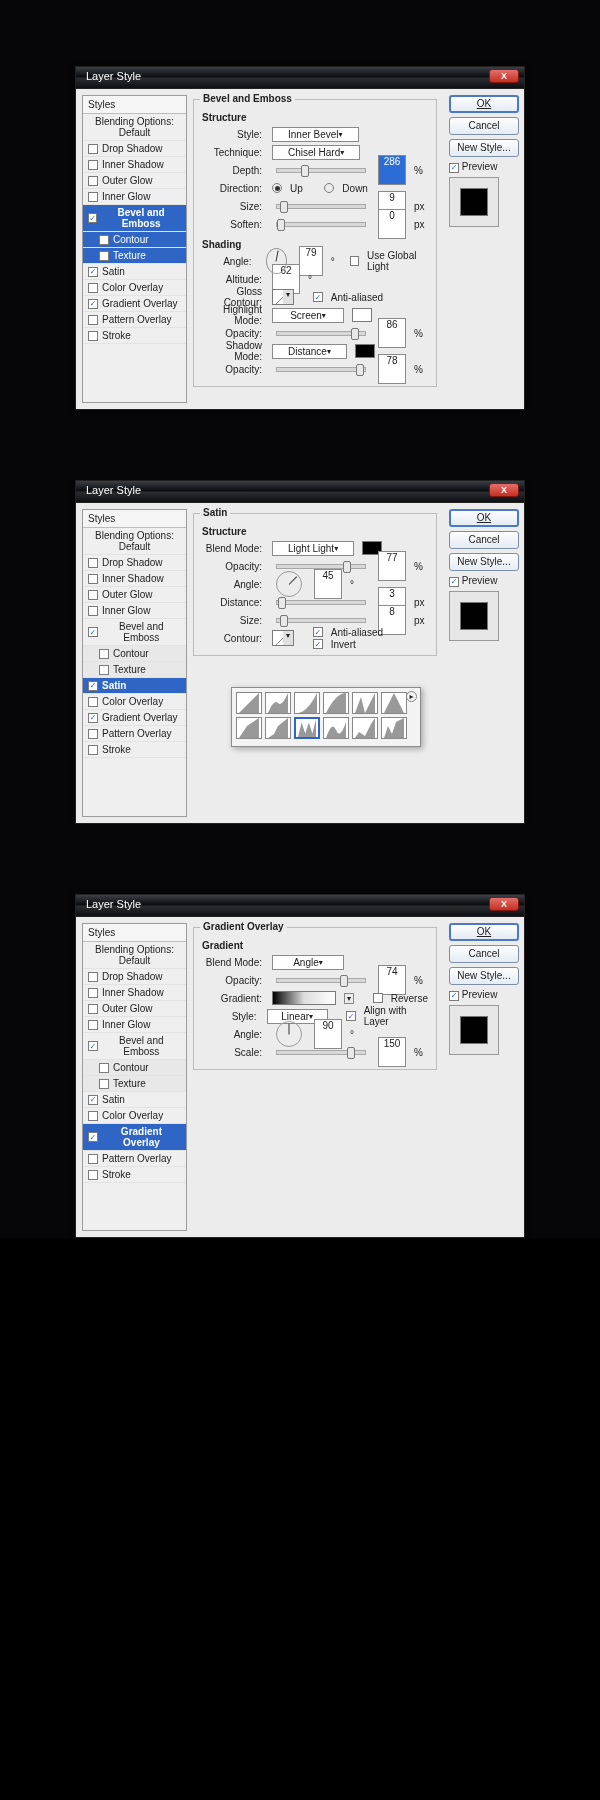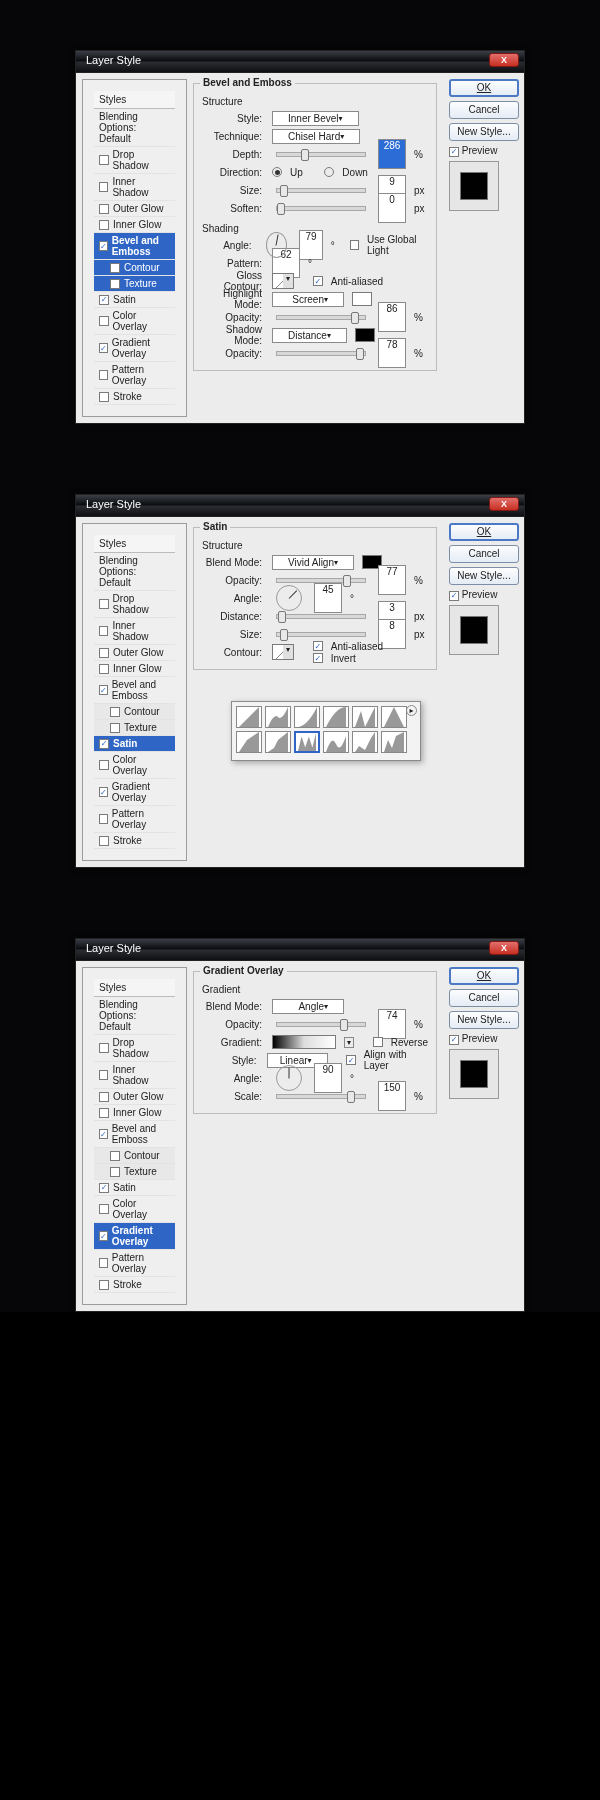--- a/index.html
+++ b/index.html
@@ -1,55 +1,55 @@
 <!DOCTYPE html>
 <html><head>
 <meta charset="utf-8">
 <style>
   * { box-sizing: border-box; font-family: "Segoe UI", Tahoma, sans-serif; }
   body { margin:0; background:#000; width:600px; }
   .page { width:600px; background:#060608; padding:50px 0 0 0; }
-  .dlg { width:450px; margin:0 auto 70px auto; background:#ececec; border:1px solid #222; position:relative; box-shadow:0 0 6px rgba(0,0,0,.4);}
+  .dlg { width:450px; margin:16px auto 70px auto; background:#ececec; border:1px solid #222; position:relative; box-shadow:0 0 6px rgba(0,0,0,.4);}
   .titlebar { height:22px; background:linear-gradient(#3b3f46,#0c0e12 45%,#2a2c31 55%,#0d0f13); border-bottom:1px solid #222; position:relative;}
   .title { position:absolute; left:10px; top:3px; font-size:11px; color:#fff;}
   .xbtn { position:absolute; right:5px; top:2px;width:30px;height:14px;background:linear-gradient(#e36f6b,#c72f22);border:1px solid #7f1912;border-radius:3px;display:flex;align-items:center;justify-content:center;color:#fff;font-size:9px;font-weight:bold;cursor:pointer;}
   .body { position:relative; display:flex; padding:6px; font-size:10px; color:#222; min-height:320px;}
-  .styles { width:105px; border:1px solid #9b9b9b; background:#efefef; padding:11px;}
+  .styles { width:105px; border:1px solid #9b9b9b; background:#efefef; padding:0;}
   .styles-h { padding:3px 5px; border-bottom:1px solid #bcbcbc; background:#f5f5f5;}
-  .st-item { display:flex;align-items:center; padding:2px 5px; border-bottom:1px solid #e3e3e3; gap:4px; cursor:pointer;}
+  .st-item { display:flex;align-items:center; padding:2px 5px; border-bottom:1px solid #e3e3e3; gap:4px; cursor:pointer;text-align:center;}
   .st-item.child { padding-left:16px; background:#e8e8e8;}
   .st-item.active { background:#2f66c5; color:#fff;}
   .cb { width:10px;height:10px; border:1px solid #7a7a7a; background:#fff; display:inline-flex;align-items:center;justify-content:center;font-size:8px;color:#2f66c5;}
   .cb.ck::after{content:"✓";}
   .mid { flex:1; padding:0 6px;}
   .grp { border:1px solid #bcbcbc; padding:6px 8px 8px 8px; margin:4px 0; position:relative;}
   .grp-t { position:absolute; top:-7px; left:6px; background:#ececec; padding:0 3px; font-weight:bold;}
   .row { display:flex; align-items:center; height:18px; gap:8px;}
   .lbl { width:62px; text-align:right; padding-right:2px;}
-  .sel { border:1px solid #8a8a8a; background:#fff; height:15px; display:flex;align-items:center;justify-content:flex-end;padding:0 15px;min-width:72px;}
+  .sel { border:1px solid #8a8a8a; background:#fff; height:15px; display:flex;align-items:center;justify-content:center;padding:0 15px;min-width:72px;}
   .sel .arr{font-size:8px;}
   .sld { flex:1; height:5px; background:#d8d8d8; border:1px solid #a8a8a8; position:relative; margin:0 4px;}
   .sld .k { position:absolute; top:-4px; width:8px;height:12px;background:#e8e8e8;border:1px solid #777;border-radius:2px;}
   .num { width:28px; height:30px; border:1px solid #8a8a8a; background:#fff; text-align:center; font-size:10px;}
   .num.sel2{ background:#2b6cd6;color:#fff;}
   .unit { width:14px;}
   .radio { width:10px;height:10px;border:1px solid #7a7a7a;border-radius:50%;display:inline-flex;align-items:center;justify-content:center;}
   .radio.ck::after{content:"";width:5px;height:5px;background:#333;border-radius:50%;}
   .angle { width:26px;height:26px;border:1px solid #999;border-radius:50%;position:relative;margin:0 4px;}
   .angle .h{position:absolute;left:50%;top:50%;width:11px;height:1px;background:#333;transform-origin:left center;}
   .sw { width:20px;height:14px;border:1px solid #7a7a7a;background:#000;}
   .contour{width:22px;height:16px;border:1px solid #7a7a7a;background:linear-gradient(135deg,#fff 48%,#888 50%,#fff 52%);display:inline-flex;}
   .contour .arr{margin-left:auto;font-size:8px;background:#e0e0e0;width:10px;text-align:center;}
   .right { width:75px; padding-left:6px;}
   .btn { width:70px; height:18px; border:1px solid #7c8fa7; background:linear-gradient(#fdfdfe,#e4ecf5); border-radius:3px; text-align:center; line-height:16px; margin-bottom:4px;cursor:pointer;font-size:10px;}
   .btn.def{border:2px solid #4b79c5;line-height:14px;text-decoration:underline;}
   .prv { margin-top:4px;}
   .prv .box{margin-top:4px;width:50px;height:50px;border:1px solid #999;background:#e6e6e6;display:flex;align-items:center;justify-content:center;}
   .prv .inner{width:28px;height:28px;background:#010101;border:1px solid #777;}
-  .minisec { font-weight:normal; margin-top:6px; margin-bottom:2px;}
+  .minisec { font-weight:bold; margin-top:6px; margin-bottom:2px;}
   .popup{ position:absolute; left:155px; top:184px; width:190px; background:#f3f3f3;border:1px solid #8a8a8a; box-shadow:2px 2px 6px rgba(0,0,0,.3); padding:4px; z-index:5;}
   .popup .r{display:flex;gap:3px;margin-bottom:3px;}
   .thumb{width:26px;height:22px;border:1px solid #888;background:#fff;position:relative;overflow:hidden;}
   .thumb svg{width:100%;height:100%;}
   .thumb.selected{border:2px solid #2f66c5;}
   .popup .circ{position:absolute;right:3px;top:3px;width:11px;height:11px;border:1px solid #888;border-radius:50%;display:flex;align-items:center;justify-content:center;font-size:8px;cursor:pointer;}
   .gradbar{flex:1;height:14px;border:1px solid #7a7a7a;background:linear-gradient(90deg,#000,#ddd,#fff);}
   .lust { text-align:center; padding:120px 0 140px 0;}
   .lust span{ font-family:"Trajan Pro","Times New Roman",serif; font-size:130px; letter-spacing:4px;
     background:linear-gradient(180deg,#f4f4f5 0%,#bcbfc4 18%,#2a2b2e 40%,#0b0b0d 52%,#93969b 68%,#e3e4e7 82%,#7e8085 100%);
@@ -171,21 +171,21 @@
               <span class="lbl">Angle:</span>
               <div class="angle">
                 <div class="h" style="transform:rotate(-79deg)"></div>
               </div>
               <div class="num">79</div>
               <span class="unit">°</span>
               <span class="cb"></span>
               <span>Use Global Light</span>
             </div>
         <div class="row">
-              <span class="lbl">Pattern:</span>
+              <span class="lbl">Altitude:</span>
               <div class="num">62</div>
               <span class="unit">°</span>
             </div>
         <div class="row"><span class="lbl">Gloss Contour:</span><div class="contour">
                 <span class="arr">▾</span>
               </div>&nbsp;<span class="cb ck"></span><span>Anti-aliased</span></div>
         <div class="row">
               <span class="lbl">Highlight Mode:</span>
               <div class="sel">
                 <span>Screen</span>
@@ -292,21 +292,21 @@
           </div>
     </div>
 
     <div class="mid">
       <div class="grp">
         <div class="grp-t">Satin</div>
         <div class="minisec">Structure</div>
         <div class="row">
               <span class="lbl">Blend Mode:</span>
               <div class="sel" style="min-width:82px">
-                <span>Vivid Align</span>
+                <span>Light Light</span>
                 <span class="arr">▾</span>
               </div>
               <div class="sw"></div>
             </div>
         <div class="row">
               <span class="lbl">Opacity:</span>
               <div class="sld">
                 <div class="k" style="left:75%"></div>
               </div>
               <div class="num">77</div>

